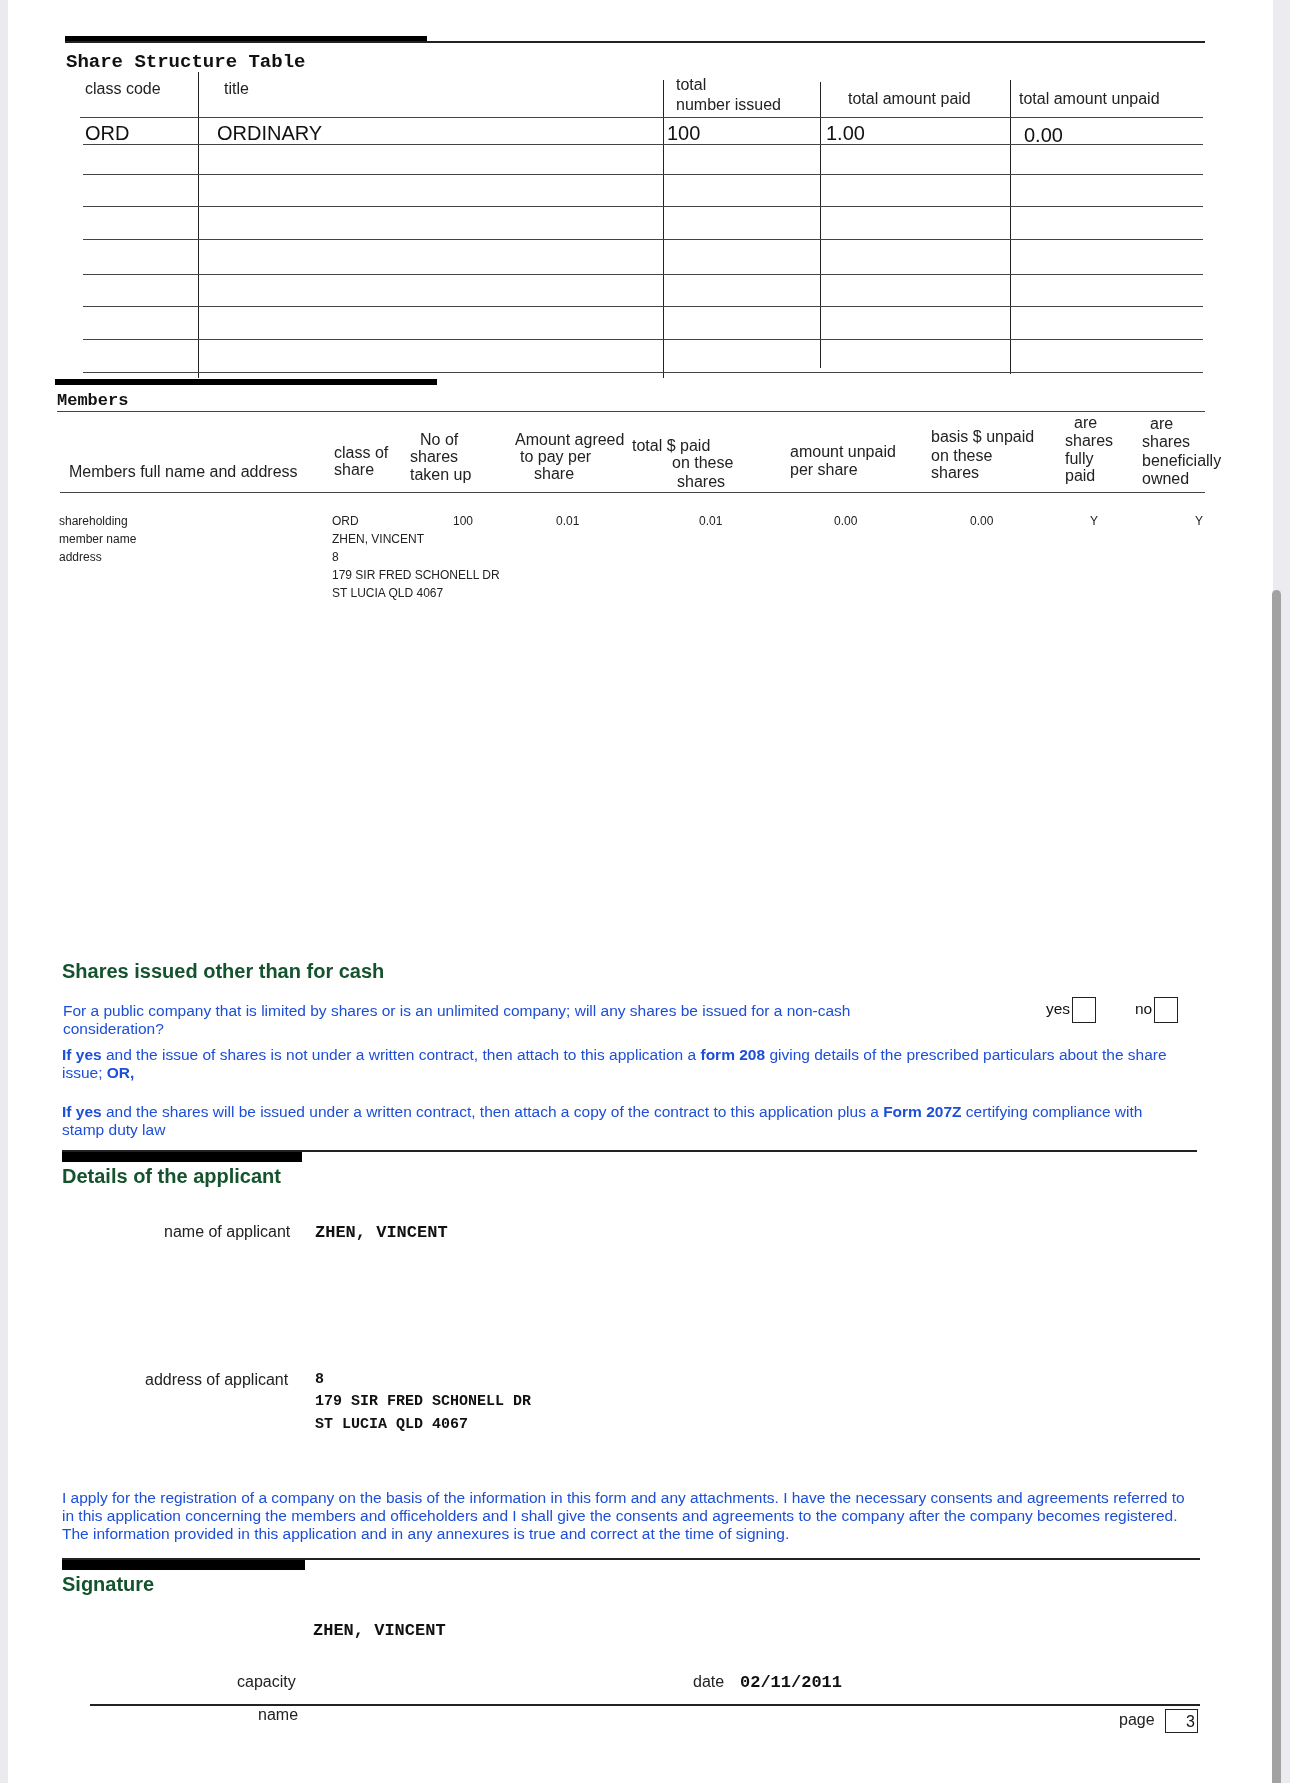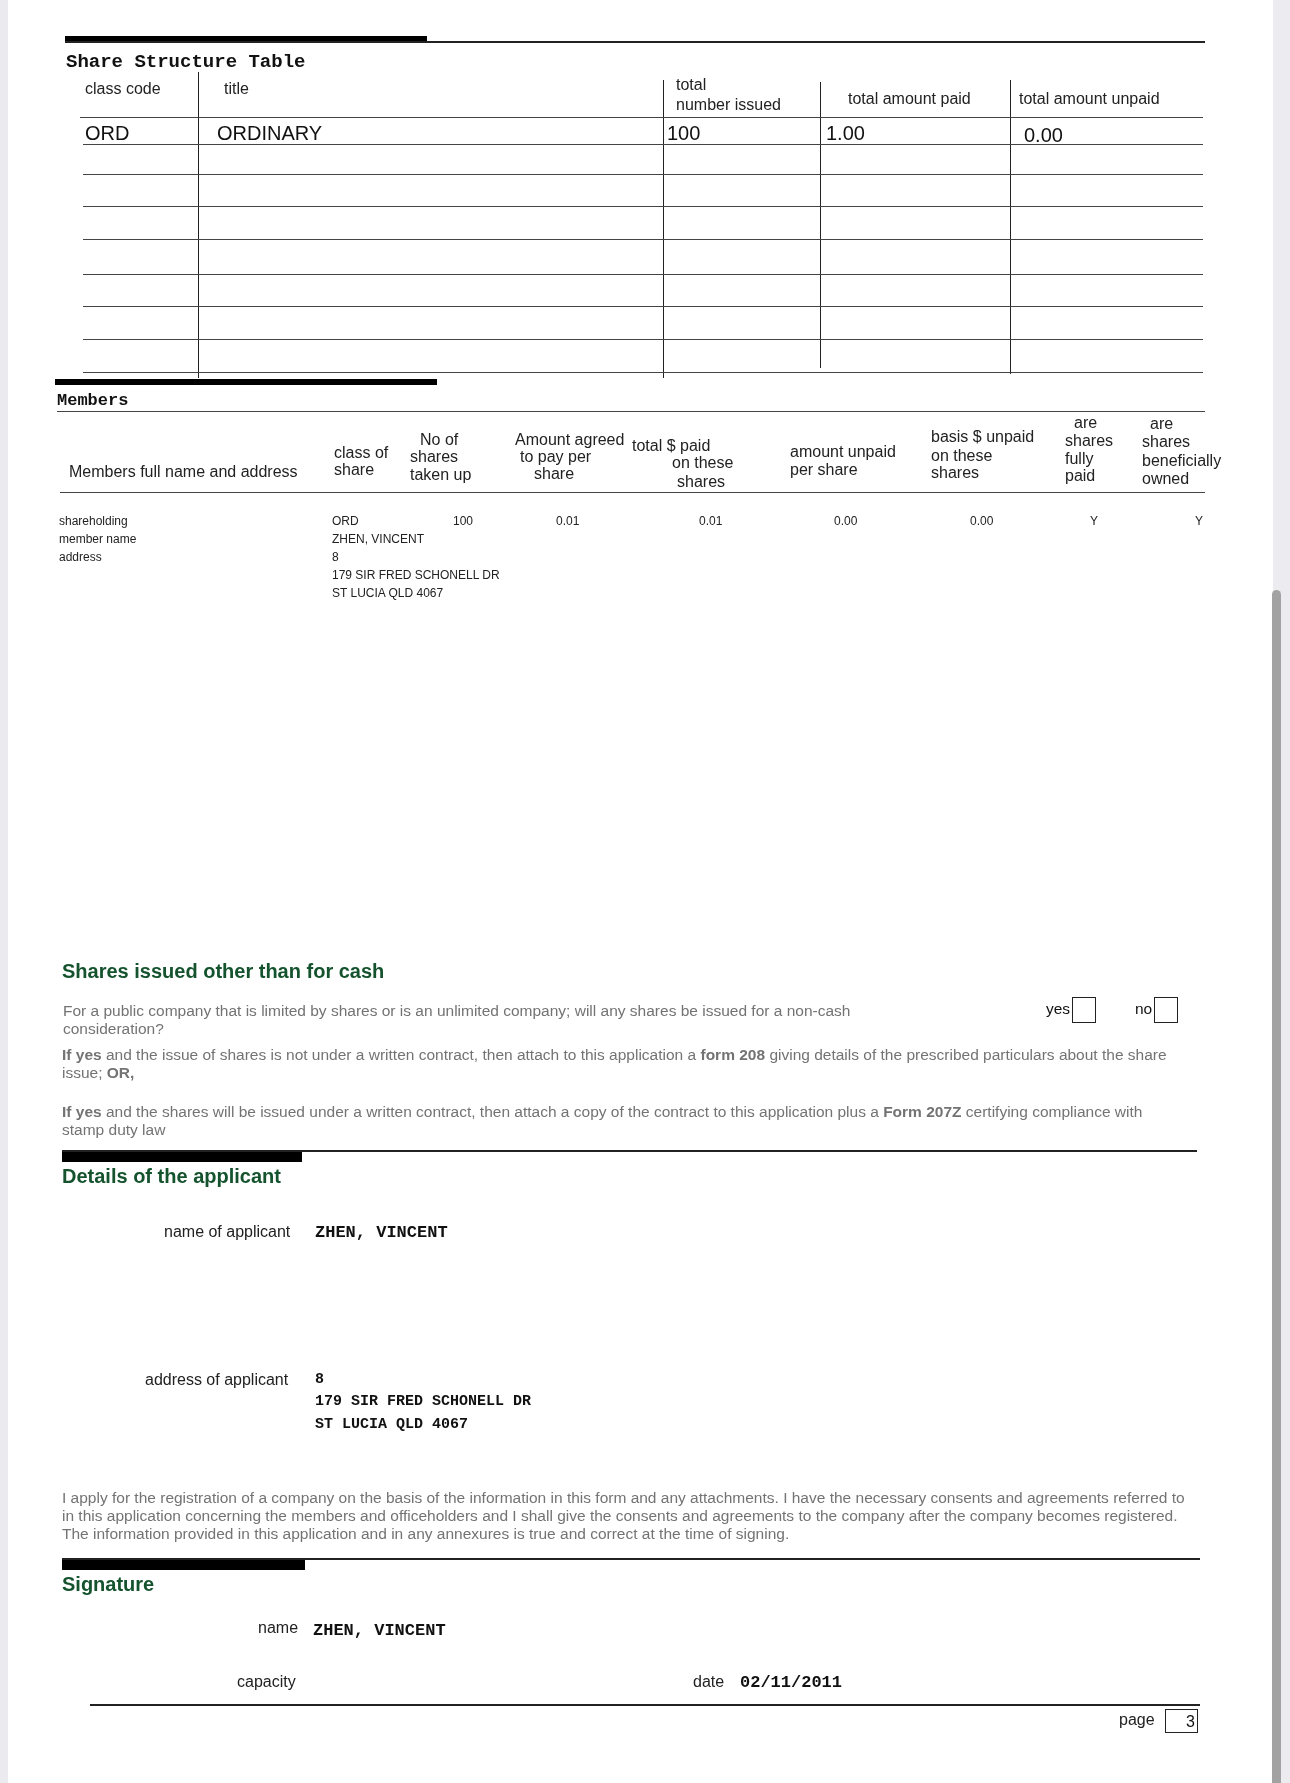--- a/index.html
+++ b/index.html
@@ -11,21 +11,21 @@
   .mono { font-family:"Liberation Mono", "DejaVu Sans Mono", monospace; font-weight:bold; }
   .hline { position:absolute; height:0; border-top:2px solid #222; }
   .thin { border-top:1.5px solid #444; }
   .vline { position:absolute; width:0; border-left:1.5px solid #222; }
   .thickbar { position:absolute; background:#000; height:7px; }
   .lbl { position:absolute; font-size:16px; color:#222; white-space:nowrap; }
   .cellval { position:absolute; font-size:20px; color:#111; }
   .sm { position:absolute; font-size:12px; color:#222; white-space:nowrap; }
   .hdr { position:absolute; font-size:16px; line-height:17px; color:#222; }
   .sect { position:absolute; font-size:20px; font-weight:bold; color:#14532d; }
-  .para { position:absolute; font-size:15.5px; line-height:18px; color:#737373; }
+  .para { position:absolute; font-size:15.5px; line-height:18px; color:#1d4ed8; }
   .chk { display:inline-block; width:22px; height:24px; border:1.5px solid #222; vertical-align:middle; margin-left:2px; }
 </style>
 </head>
 <body>
 
 <div class="page"></div>
 <div class="scrollbar-track"></div>
 <div class="scroll-thumb"></div>
 
 <div class="thickbar" style="left:65px;top:36px;width:362px;height:6px;"></div>
@@ -133,21 +133,21 @@
 <div class="lbl" style="left:145px;top:1371px;">address of applicant</div>
 <div class="abs mono" style="left:315px;top:1371px;font-size:15px;">8</div>
 <div class="abs mono" style="left:315px;top:1393px;font-size:15px;">179 SIR FRED SCHONELL DR</div>
 <div class="abs mono" style="left:315px;top:1416px;font-size:15px;">ST LUCIA QLD 4067</div>
 
 <div class="para" style="left:62px;top:1489px;width:1130px;">I apply for the registration of a company on the basis of the information in this form and any attachments. I have the necessary consents and agreements referred to in this application concerning the members and officeholders and I shall give the consents and agreements to the company after the company becomes registered. The information provided in this application and in any annexures is true and correct at the time of signing.</div>
 
 <div class="thickbar" style="left:62px;top:1558px;width:243px;height:12px;"></div>
 <div class="hline" style="left:62px;top:1558px;width:1138px;"></div>
 <div class="sect" style="left:62px;top:1573px;">Signature</div>
-<div class="lbl" style="left:258px;top:1619px;">name</div>
+<div class="lbl" style="left:258px;top:1706px;">name</div>
 <div class="abs mono" style="left:313px;top:1621px;font-size:17px;">ZHEN, VINCENT</div>
 <div class="lbl" style="left:237px;top:1673px;">capacity</div>
 <div class="abs mono" style="left:305px;top:1673px;font-size:17px;"></div>
 <div class="lbl" style="left:693px;top:1673px;">date</div>
 <div class="abs mono" style="left:740px;top:1673px;font-size:17px;">02/11/2011</div>
 <div class="hline" style="left:90px;top:1704px;width:1110px;"></div>
 
 <div class="lbl" style="left:1119px;top:1711px;">page</div>
 <div class="abs" style="left:1165px;top:1709px;width:33px;height:24px;border:1.5px solid #222;font-size:16px;text-align:right;line-height:24px;padding-right:2px;box-sizing:border-box;">3</div>
 

